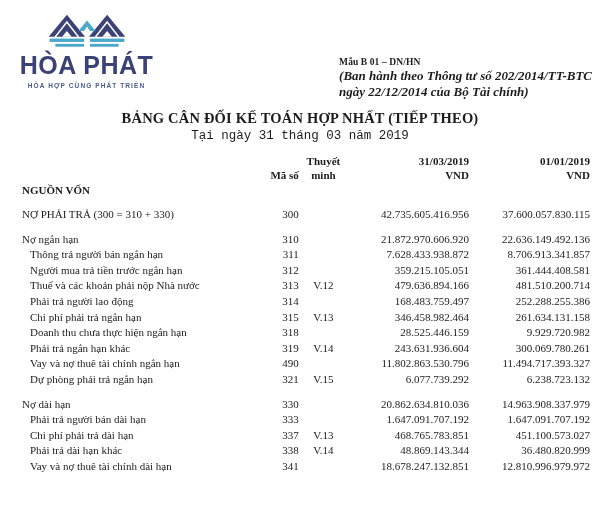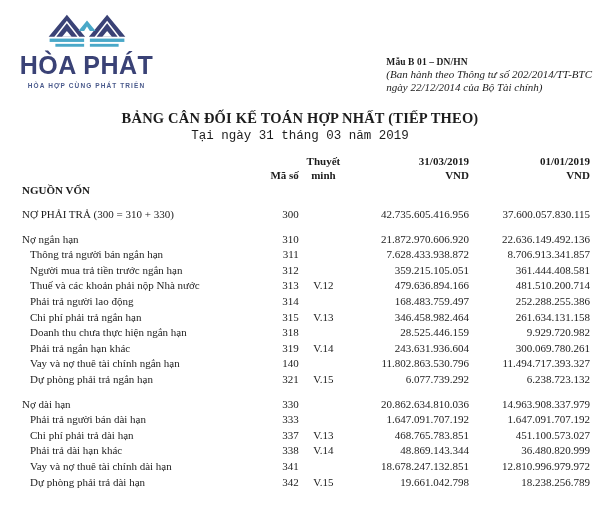--- a/index.html
+++ b/index.html
@@ -62,22 +62,22 @@
     text-align: left;
     line-height: 1.18;
   }
   .form-ref .ref-title {
     font-weight: bold;
     font-size: 9.5px;
     letter-spacing: 0.1px;
   }
   .form-ref .ref-line {
     font-style: italic;
-    font-size: 11px;
-    font-weight: normal;
+    font-size: 13px;
+    font-weight: bold;
   }
 
   
   .doc-title {
     text-align: center;
     font-weight: bold;
     font-size: 14.5px;
     letter-spacing: 0.2px;
     margin-top: 10px;
   }
@@ -270,21 +270,21 @@
         </tr>
         <tr class="row item">
           <td class="col-label indent">Phải trả ngắn hạn khác</td>
           <td class="col-code">319</td>
           <td class="col-note">V.14</td>
           <td class="col-amt">243.631.936.604</td>
           <td class="col-amt">300.069.780.261</td>
         </tr>
         <tr class="row item">
           <td class="col-label indent">Vay và nợ thuê tài chính ngắn hạn</td>
-          <td class="col-code">140</td>
+          <td class="col-code">490</td>
           <td class="col-note">&nbsp;</td>
           <td class="col-amt">11.802.863.530.796</td>
           <td class="col-amt">11.494.717.393.327</td>
         </tr>
         <tr class="row item">
           <td class="col-label indent">Dự phòng phải trả ngắn hạn</td>
           <td class="col-code">321</td>
           <td class="col-note">V.15</td>
           <td class="col-amt">6.077.739.292</td>
           <td class="col-amt">6.238.723.132</td>
@@ -320,22 +320,15 @@
           <td class="col-amt">48.869.143.344</td>
           <td class="col-amt">36.480.820.999</td>
         </tr>
         <tr class="row item">
           <td class="col-label indent">Vay và nợ thuê tài chính dài hạn</td>
           <td class="col-code">341</td>
           <td class="col-note">&nbsp;</td>
           <td class="col-amt">18.678.247.132.851</td>
           <td class="col-amt">12.810.996.979.972</td>
         </tr>
-        <tr class="row item">
-          <td class="col-label indent">Dự phòng phải trả dài hạn</td>
-          <td class="col-code">342</td>
-          <td class="col-note">V.15</td>
-          <td class="col-amt">19.661.042.798</td>
-          <td class="col-amt">18.238.256.789</td>
-        </tr>
       </tbody>
   </table>
 </div>
 
 </body></html>

